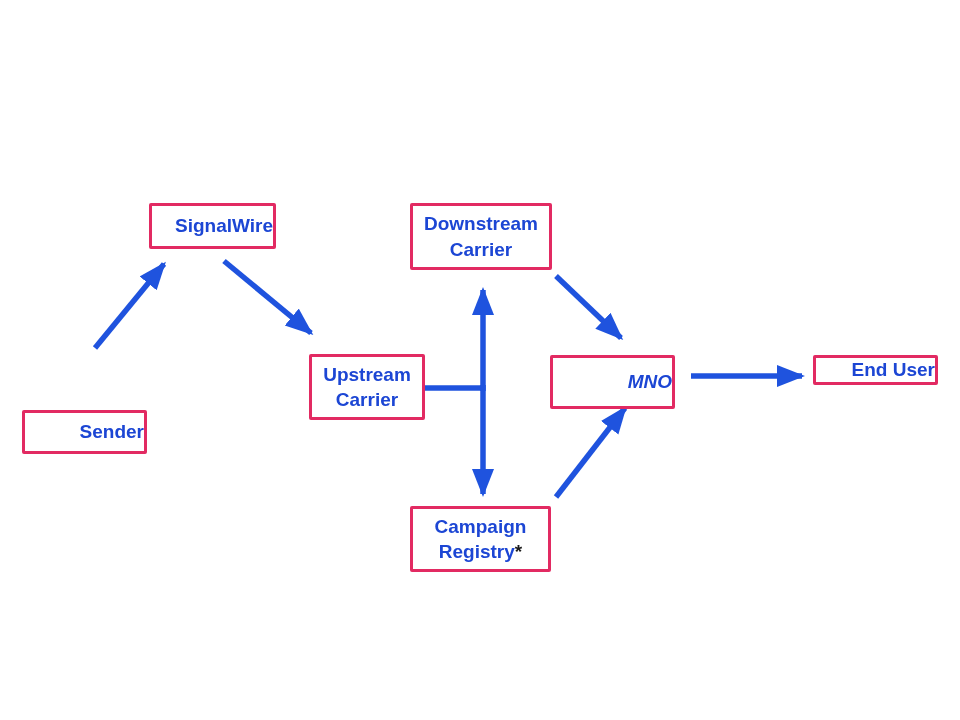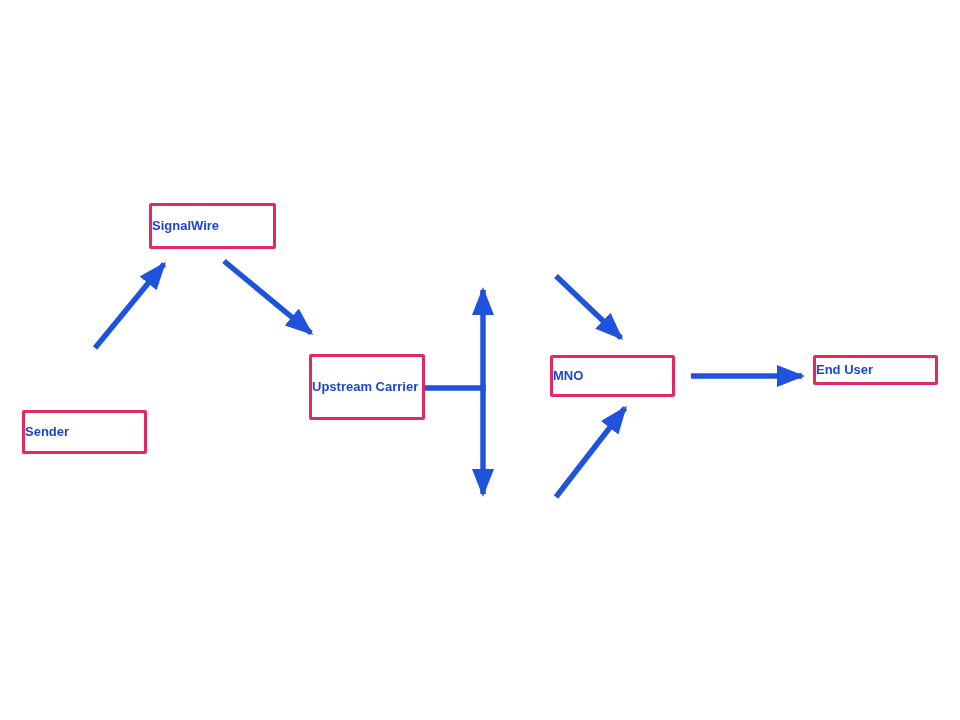--- a/index.html
+++ b/index.html
@@ -24,33 +24,33 @@
   .edges line{stroke:var(--arrow);stroke-width:5.5;}
   .edges .head{fill:var(--arrow);}
   .node{
     position:absolute;
     box-sizing:border-box;
     background:var(--background);
     border:3px solid var(--box-border);
     border-radius:2px;
     color:var(--label-text);
     font-weight:700;
-    font-size:13px;
+    font-size:19px;
     line-height:1.32;
     display:flex;
     align-items:center;
-    justify-content:flex-start;
+    justify-content:flex-end;
     text-align:center;
   }
   .node .asterisk{color:var(--asterisk);}
   .n-sender            {left:22px;  top:365px; width:125px; height:44px;margin-top:45px;}
   .n-signalwire        {left:149px; top:203px; width:127px; height:46px;}
   .n-downstream-carrier{left:410px; top:203px; width:142px; height:67px;}
   .n-upstream-carrier  {left:285px; top:354px; width:116px; height:66px;margin-left:24px;}
-  .n-mno               {left:550px; top:355px; width:125px; height:42px;}
+  .n-mno               {left:550px; top:355px; width:125px; height:54px;font-style:italic;}
   .n-end-user          {left:813px; top:355px; width:125px; height:30px;}
   .n-campaign-registry {left:410px; top:506px; width:141px; height:66px;}
 </style>
 </head>
 <body>
 
 <div class="canvas">
 
   <svg class="edges" viewBox="0 0 960 720" xmlns="http://www.w3.org/2000/svg">
     <defs>
@@ -77,27 +77,33 @@
   </svg>
 
   <div class="node n-sender">
     <span>Sender</span>
   </div>
 
   <div class="node n-signalwire">
     <span>SignalWire</span>
   </div>
 
+  <div class="node n-downstream-carrier">
+    <span>Downstream Carrier</span>
+  </div>
 
   <div class="node n-upstream-carrier">
     <span>Upstream Carrier</span>
   </div>
 
   <div class="node n-mno">
     <span>MNO</span>
   </div>
 
   <div class="node n-end-user">
     <span>End User</span>
   </div>
 
+  <div class="node n-campaign-registry">
+    <span><span>Campaign Registry</span><span class="asterisk">*</span></span>
+  </div>
 
 </div>
 
 </body></html>

